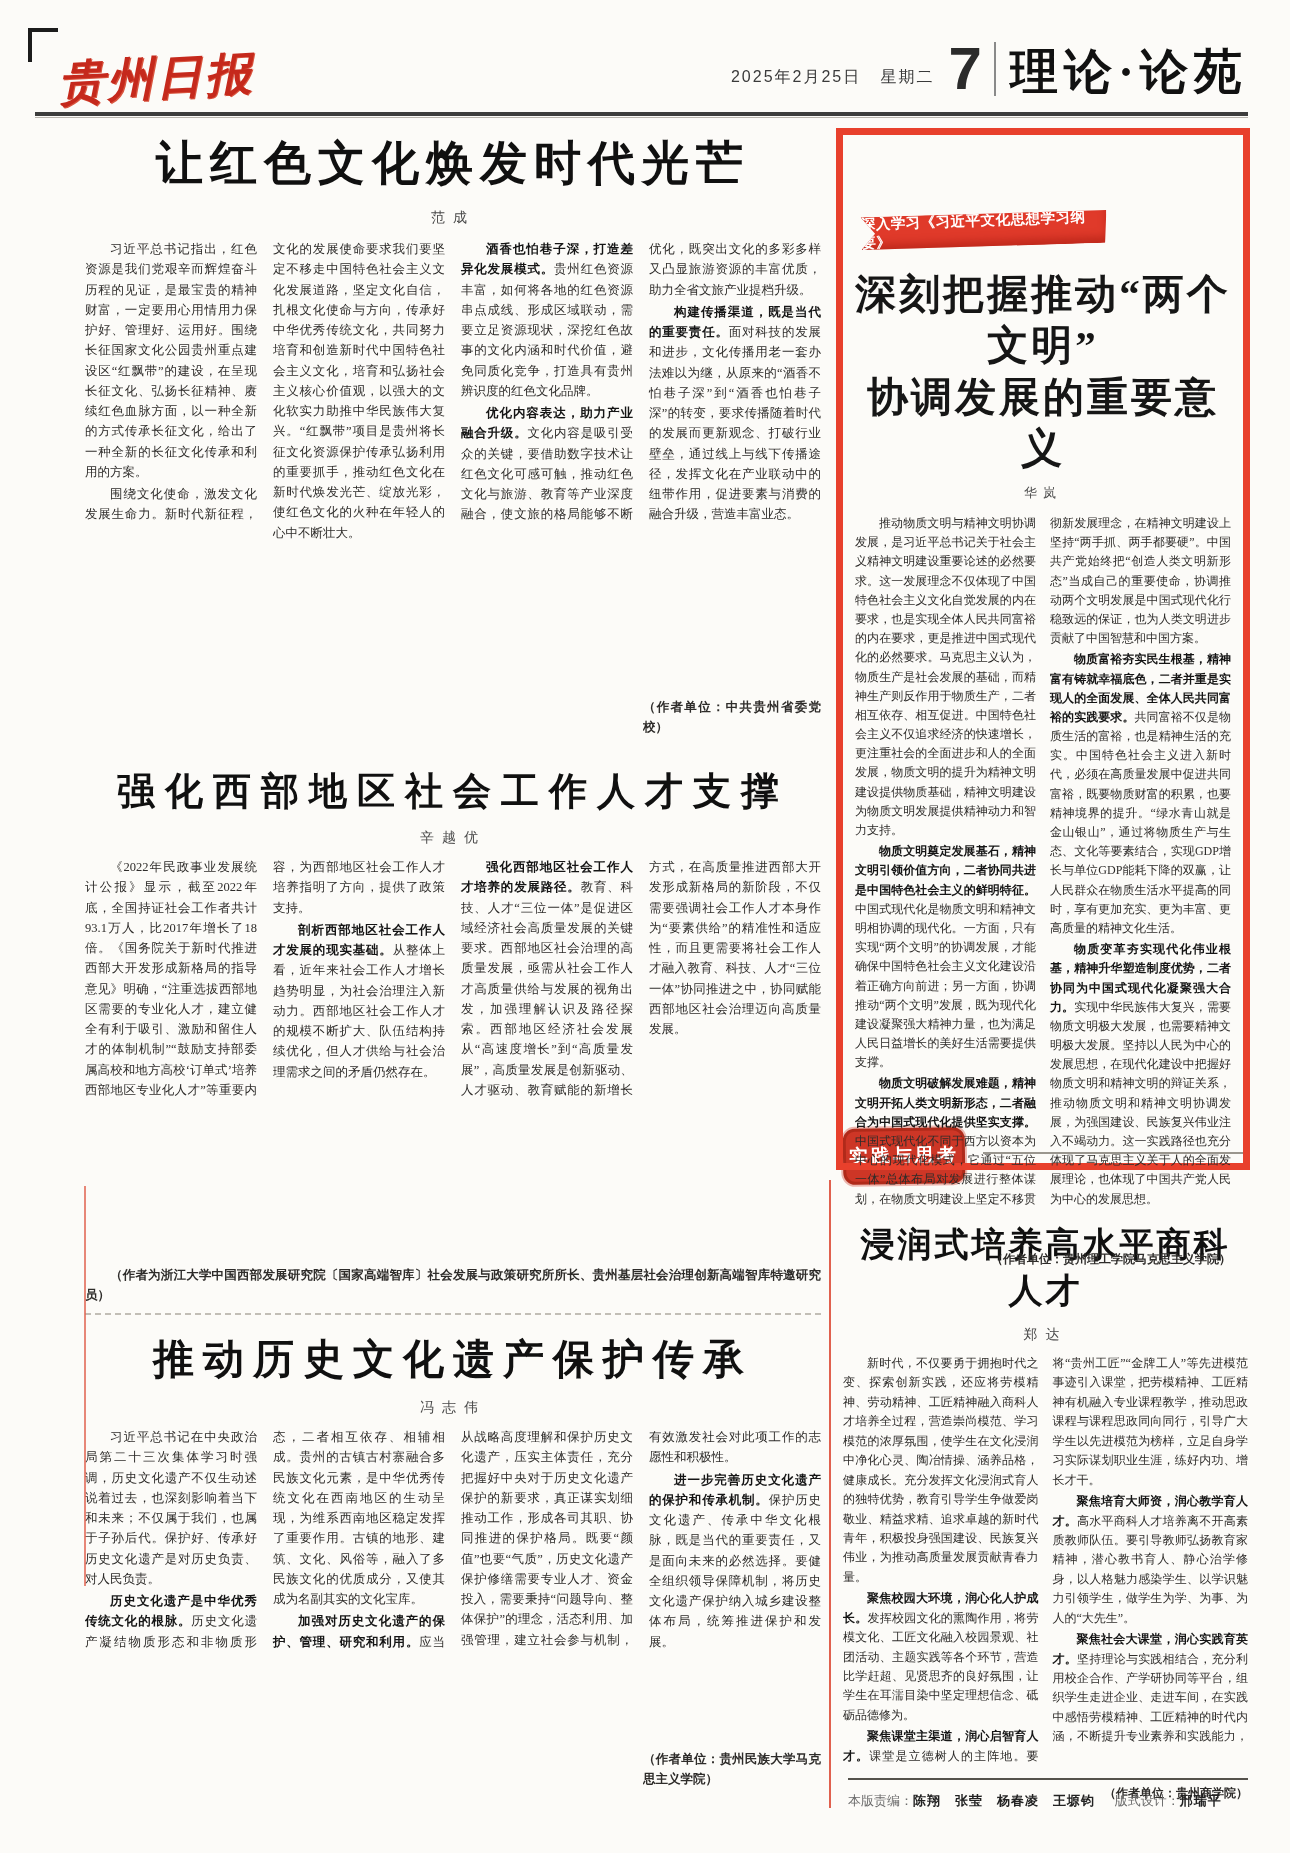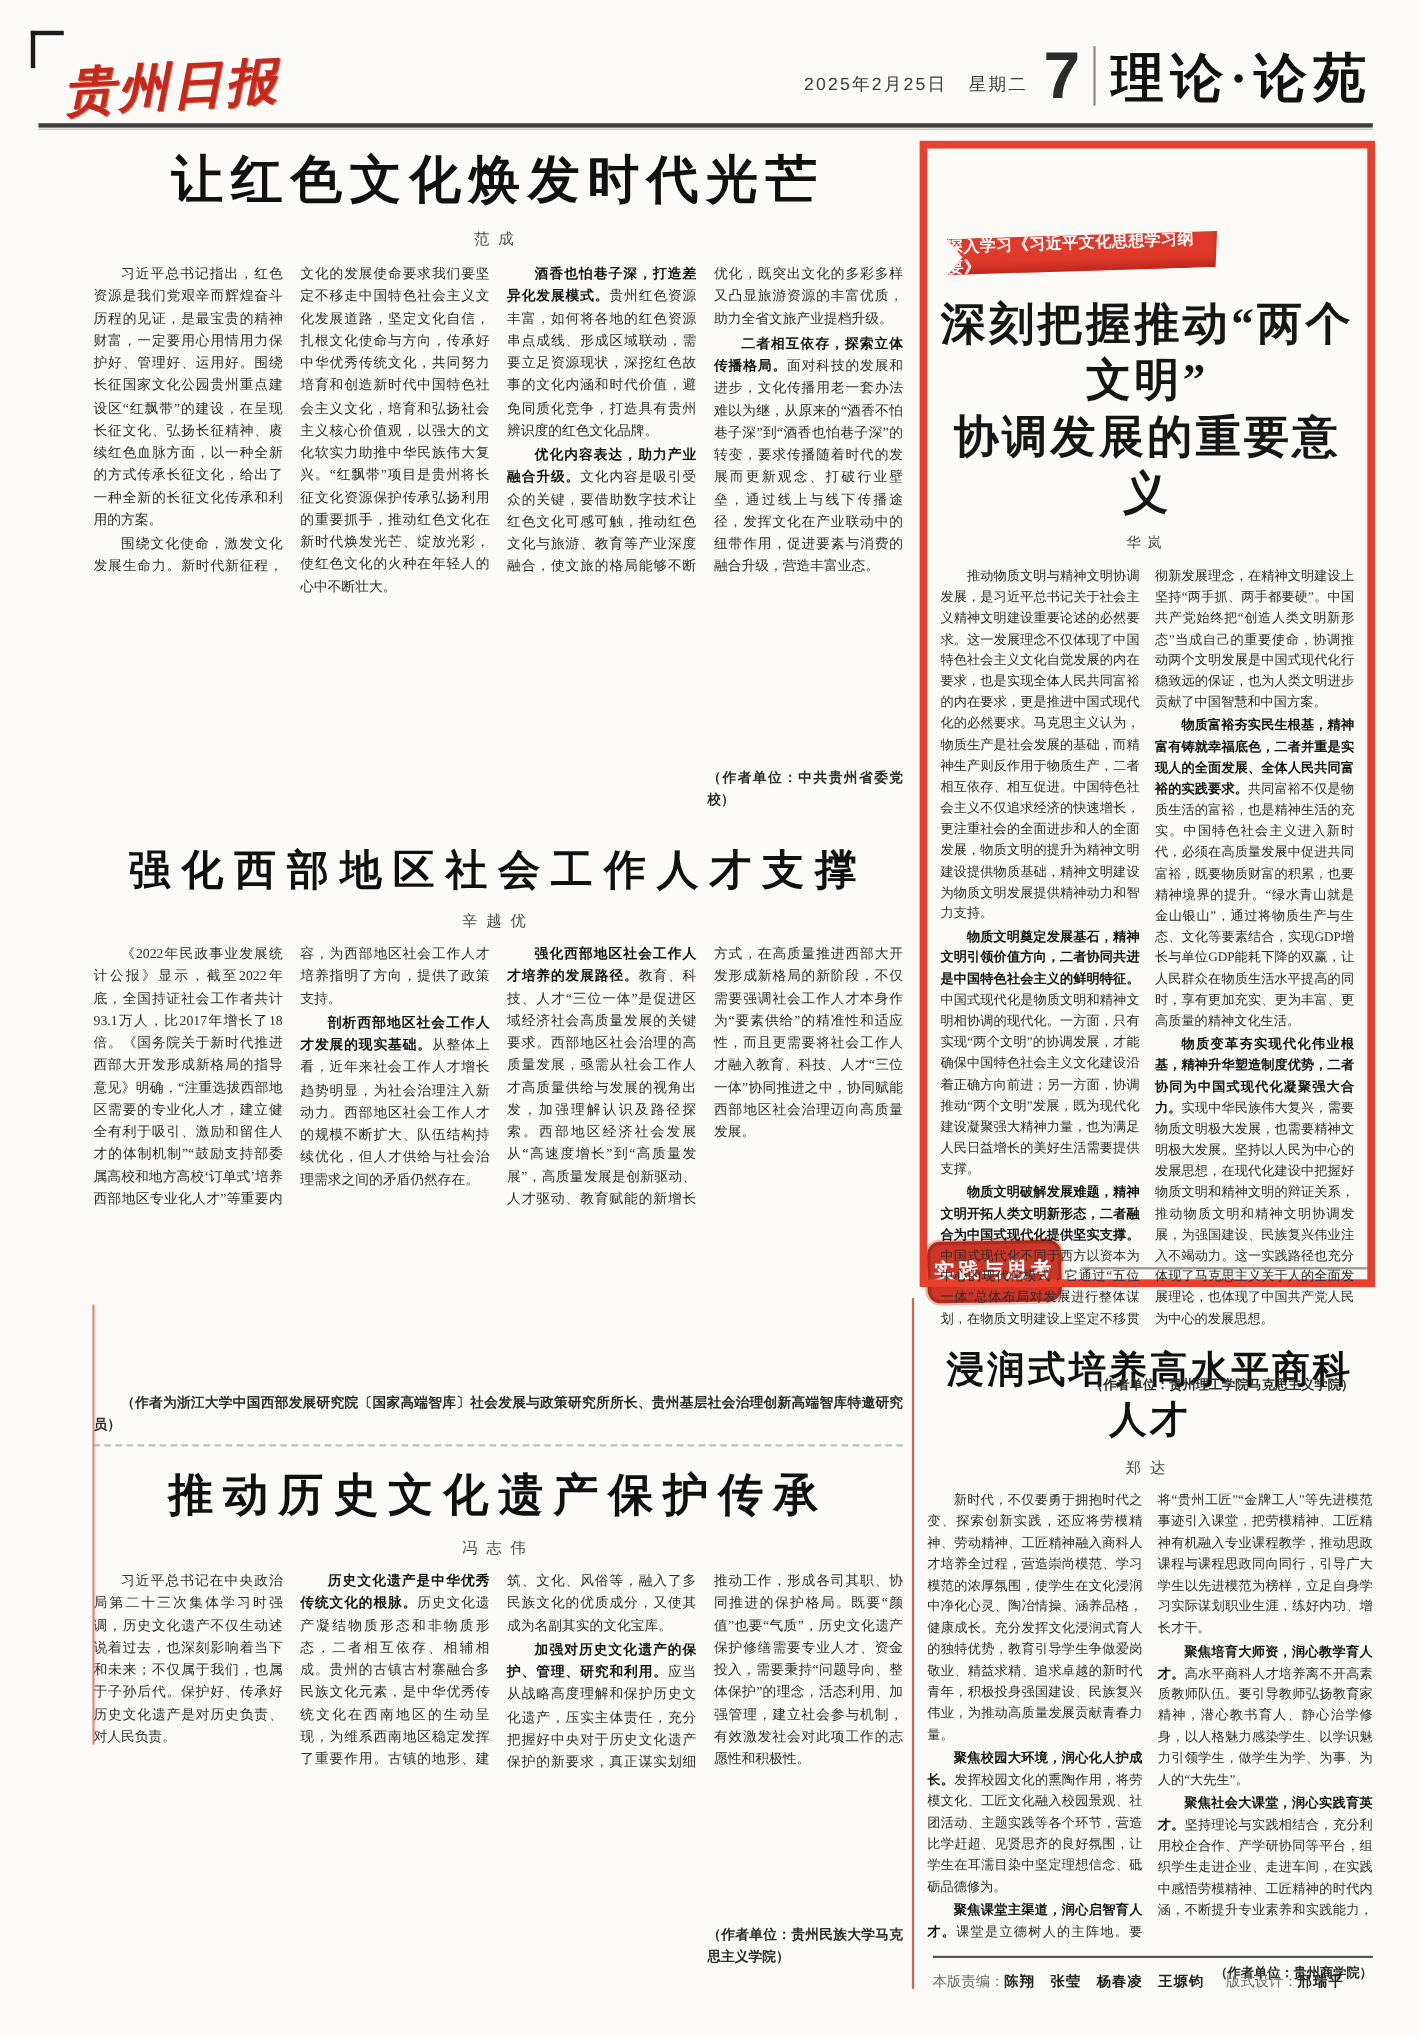--- a/index.html
+++ b/index.html
@@ -115,21 +115,21 @@
   <div class="header-rule"></div>
 
   <div class="a1">
     <div class="headline">让红色文化焕发时代光芒</div>
     <div class="byline">范成</div>
     <div class="body-cols">
         <p><span>习近平总书记指出，红色资源是我们党艰辛而辉煌奋斗历程的见证，是最宝贵的精神财富，一定要用心用情用力保护好、管理好、运用好。围绕长征国家文化公园贵州重点建设区“红飘带”的建设，在呈现长征文化、弘扬长征精神、赓续红色血脉方面，以一种全新的方式传承长征文化，给出了一种全新的长征文化传承和利用的方案。</span></p>
         <p><span>围绕文化使命，激发文化发展生命力。新时代新征程，文化的发展使命要求我们要坚定不移走中国特色社会主义文化发展道路，坚定文化自信，扎根文化使命与方向，传承好中华优秀传统文化，共同努力培育和创造新时代中国特色社会主义文化，培育和弘扬社会主义核心价值观，以强大的文化软实力助推中华民族伟大复兴。“红飘带”项目是贵州将长征文化资源保护传承弘扬利用的重要抓手，推动红色文化在新时代焕发光芒、绽放光彩，使红色文化的火种在年轻人的心中不断壮大。</span></p>
         <p><b class="plead">酒香也怕巷子深，打造差异化发展模式。</b><span>贵州红色资源丰富，如何将各地的红色资源串点成线、形成区域联动，需要立足资源现状，深挖红色故事的文化内涵和时代价值，避免同质化竞争，打造具有贵州辨识度的红色文化品牌。</span></p>
         <p><b class="plead">优化内容表达，助力产业融合升级。</b><span>文化内容是吸引受众的关键，要借助数字技术让红色文化可感可触，推动红色文化与旅游、教育等产业深度融合，使文旅的格局能够不断优化，既突出文化的多彩多样又凸显旅游资源的丰富优质，助力全省文旅产业提档升级。</span></p>
-        <p><b class="plead">二者相互依存，探索立体传播格局。</b><span>面对科技的发展和进步，文化传播用老一套办法难以为继，从原来的“酒香不怕巷子深”到“酒香也怕巷子深”的转变，要求传播随着时代的发展而更新观念、打破行业壁垒，通过线上与线下传播途径，发挥文化在产业联动中的纽带作用，促进要素与消费的融合升级，营造丰富业态。</span></p>
+        <p><b class="plead">构建传播渠道，既是当代的重要责任。</b><span>面对科技的发展和进步，文化传播用老一套办法难以为继，从原来的“酒香不怕巷子深”到“酒香也怕巷子深”的转变，要求传播随着时代的发展而更新观念、打破行业壁垒，通过线上与线下传播途径，发挥文化在产业联动中的纽带作用，促进要素与消费的融合升级，营造丰富业态。</span></p>
       </div>
     <div class="body-cols" style="height:auto;column-count:1;position:absolute;right:0;bottom:-2px;width:178px;">
       <p class="attr-inline" style="text-indent:0;">（作者单位：中共贵州省委党校）</p>
     </div>
   </div>
 
   <div class="a2">
     <div class="headline">强化西部地区社会工作人才支撑</div>
     <div class="byline">辛越优</div>
     <div class="body-cols">
@@ -144,20 +144,21 @@
 
   <div class="divider-dashed"></div>
 
   <div class="a3">
     <div class="headline">推动历史文化遗产保护传承</div>
     <div class="byline">冯志伟</div>
     <div class="body-cols">
         <p><span>习近平总书记在中央政治局第二十三次集体学习时强调，历史文化遗产不仅生动述说着过去，也深刻影响着当下和未来；不仅属于我们，也属于子孙后代。保护好、传承好历史文化遗产是对历史负责、对人民负责。</span></p>
         <p><b class="plead">历史文化遗产是中华优秀传统文化的根脉。</b><span>历史文化遗产凝结物质形态和非物质形态，二者相互依存、相辅相成。贵州的古镇古村寨融合多民族文化元素，是中华优秀传统文化在西南地区的生动呈现，为维系西南地区稳定发挥了重要作用。古镇的地形、建筑、文化、风俗等，融入了多民族文化的优质成分，又使其成为名副其实的文化宝库。</span></p>
         <p><b class="plead">加强对历史文化遗产的保护、管理、研究和利用。</b><span>应当从战略高度理解和保护历史文化遗产，压实主体责任，充分把握好中央对于历史文化遗产保护的新要求，真正谋实划细推动工作，形成各司其职、协同推进的保护格局。既要“颜值”也要“气质”，历史文化遗产保护修缮需要专业人才、资金投入，需要秉持“问题导向、整体保护”的理念，活态利用、加强管理，建立社会参与机制，有效激发社会对此项工作的志愿性和积极性。</span></p>
+        <p><b class="plead">进一步完善历史文化遗产的保护和传承机制。</b><span>保护历史文化遗产、传承中华文化根脉，既是当代的重要责任，又是面向未来的必然选择。要健全组织领导保障机制，将历史文化遗产保护纳入城乡建设整体布局，统筹推进保护和发展。</span></p>
       </div>
     <div class="body-cols" style="height:auto;column-count:1;position:absolute;right:0;bottom:-6px;width:178px;">
       <p class="attr-inline" style="text-indent:0;">（作者单位：贵州民族大学马克思主义学院）</p>
     </div>
   </div>
 
   <div class="feature-box">
     <div class="ribbon">
       <span>深入学习《习近平文化思想学习纲要》</span>
     </div>

